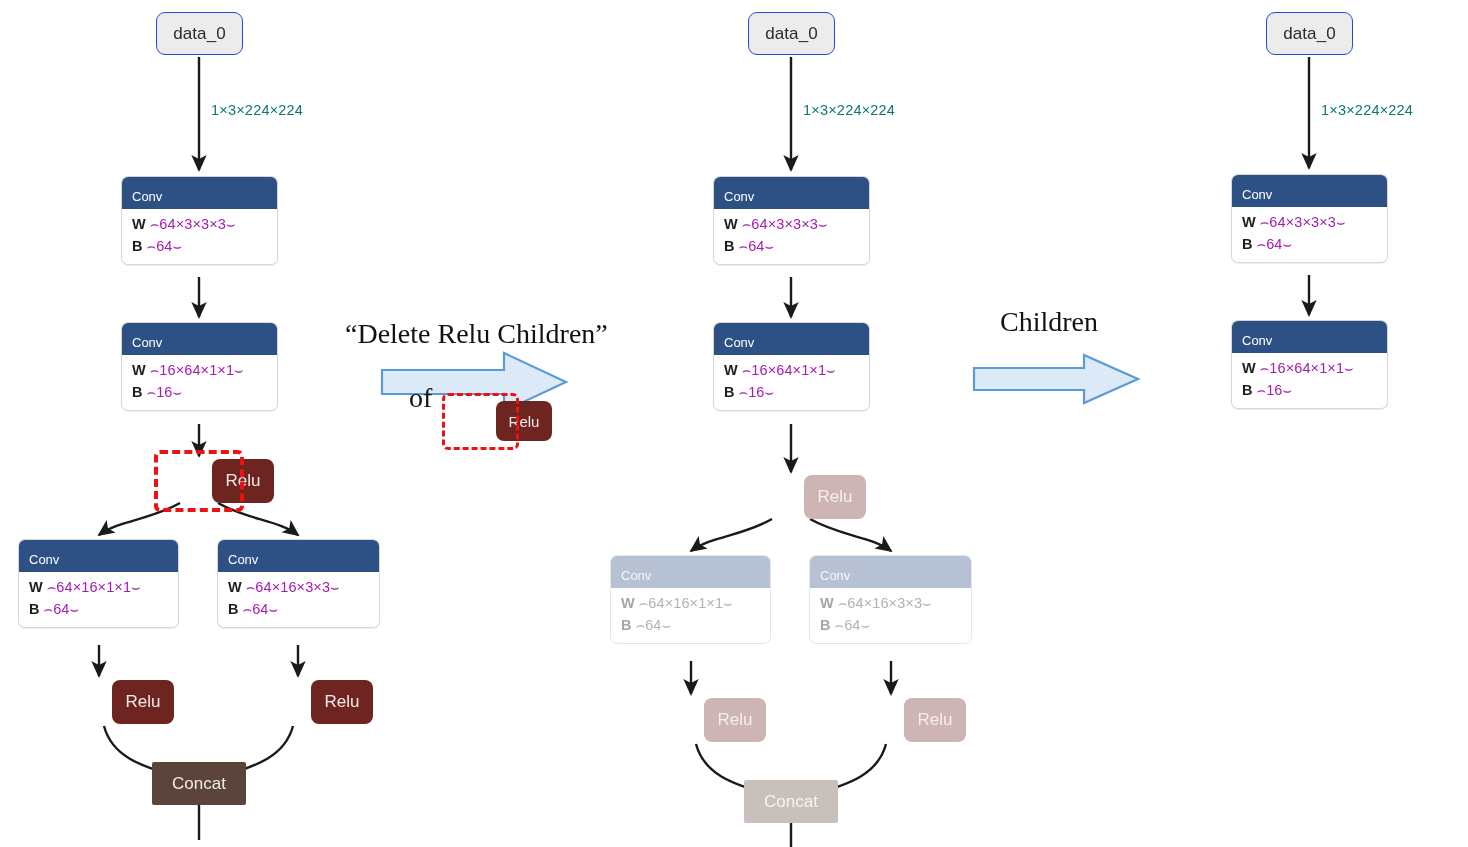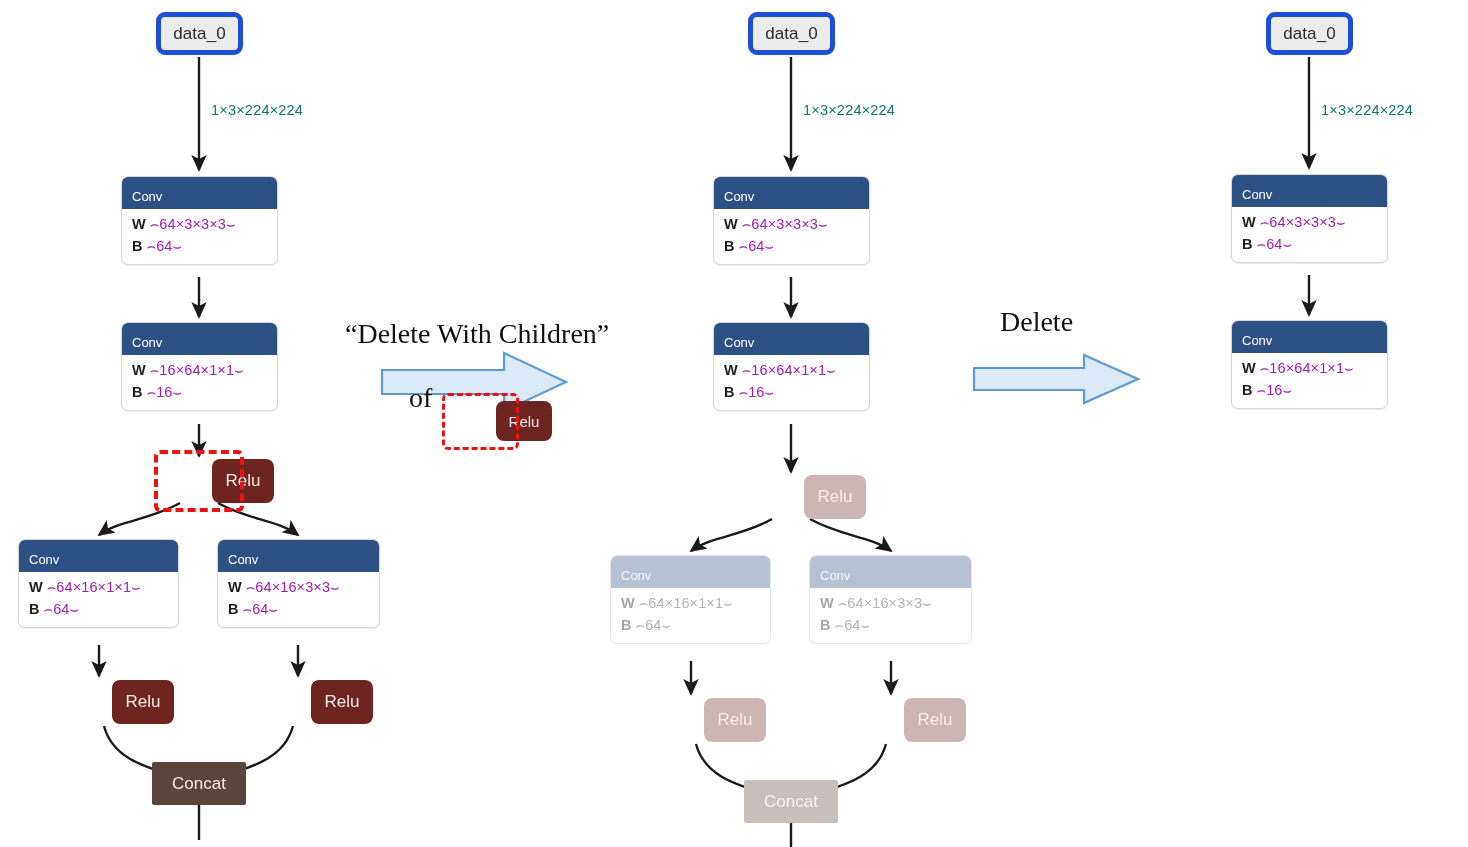--- a/index.html
+++ b/index.html
@@ -30,21 +30,21 @@
 
   
   .node {
     position: absolute;
     box-sizing: border-box;
   }
 
   
   .node-io {
     background: #ececec;
-    border: 5px solid #1d4ed8;
+    border: 1px solid #1d4ed8;
     border-radius: 9px;
     display: flex;
     align-items: center;
     justify-content: center;
     color: #2b2b2b;
     font-size: 17px;
     letter-spacing: .1px;
   }
 
   
@@ -247,21 +247,21 @@
       </div>
     </div>
 
     <div class="node node-relu" style="left:68px; top:680px; width:62px; height:44px;">Relu</div>
     <div class="node node-relu" style="left:267px; top:680px; width:62px; height:44px;">Relu</div>
 
     <div class="node node-concat" style="left:152px; top:762px; width:94px; height:43px;">Concat</div>
   </div>
 
   <div>
-    <div class="annot big" style="left:345px; top:318px;">“Delete With Children”</div>
+    <div class="annot big" style="left:345px; top:318px;">“Delete Relu Children”</div>
 
     <svg class="blockarrow" style="left:380px; top:350px;" width="190" height="65" viewBox="0 0 190 65">
       <path d="M2,20 L124,20 L124,3 L186,32 L124,61 L124,44 L2,44 Z" fill="#dce9f7" stroke="#5b9bd5" stroke-width="2.2" stroke-linejoin="miter"></path>
     </svg>
 
     <div class="annot big" style="left:393px; top:382px;margin-left:16px;">of</div>
 
     <div class="node node-relu" style="left:452px; top:401px; width:56px; height:40px; font-size:15px;">Relu</div>
     <div class="sel-box" style="left:442px; top:393px; width:77px; height:57px; border-width:3.5px;"></div>
   </div>
@@ -314,21 +314,21 @@
       </div>
     </div>
 
     <div class="node node-relu ghost" style="left:660px; top:698px; width:62px; height:44px;">Relu</div>
     <div class="node node-relu ghost" style="left:860px; top:698px; width:62px; height:44px;">Relu</div>
 
     <div class="node node-concat ghost" style="left:744px; top:780px; width:94px; height:43px;">Concat</div>
   </div>
 
   <div>
-    <div class="annot big" style="left:1000px; top:306px;">Delete</div>
+    <div class="annot big" style="left:1000px; top:306px;">Children</div>
 
     <svg class="blockarrow" style="left:972px; top:352px;" width="170" height="54" viewBox="0 0 170 54">
       <path d="M2,16 L112,16 L112,3 L166,27 L112,51 L112,38 L2,38 Z" fill="#dce9f7" stroke="#5b9bd5" stroke-width="2.2" stroke-linejoin="miter"></path>
     </svg>
   </div>
 
   <div>
 
     <div class="node node-io" style="left:1266px; top:12px; width:87px; height:43px;">data_0</div>
 

